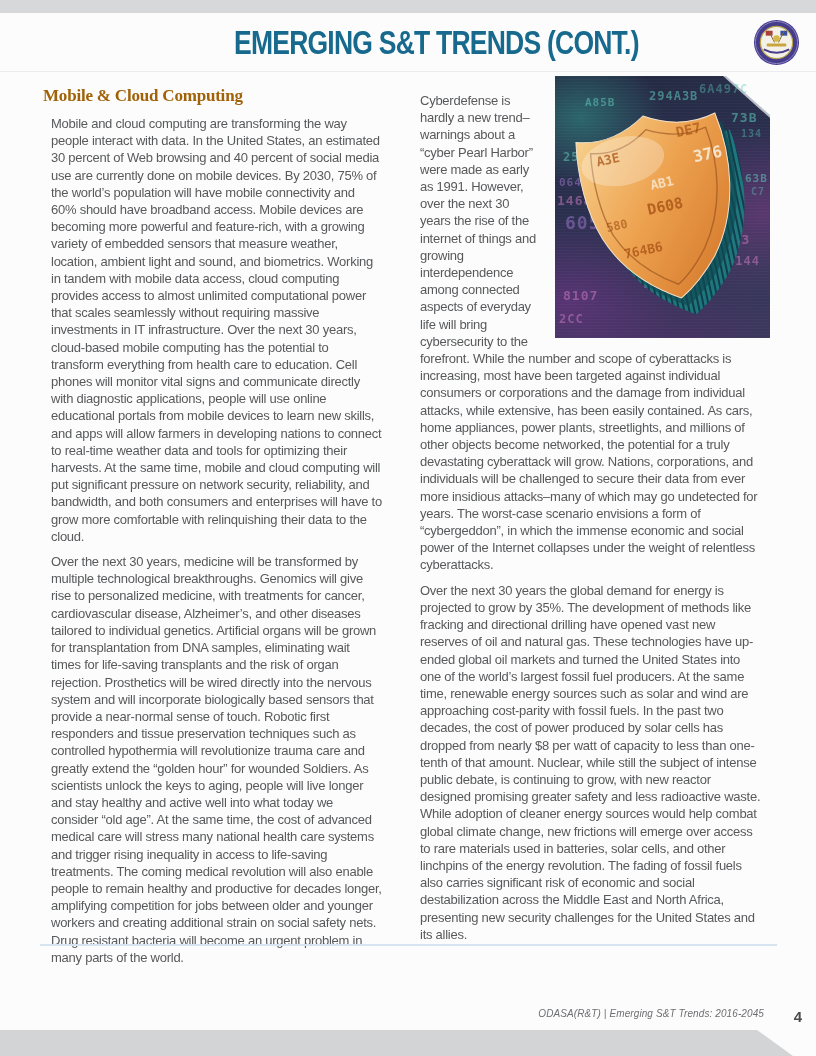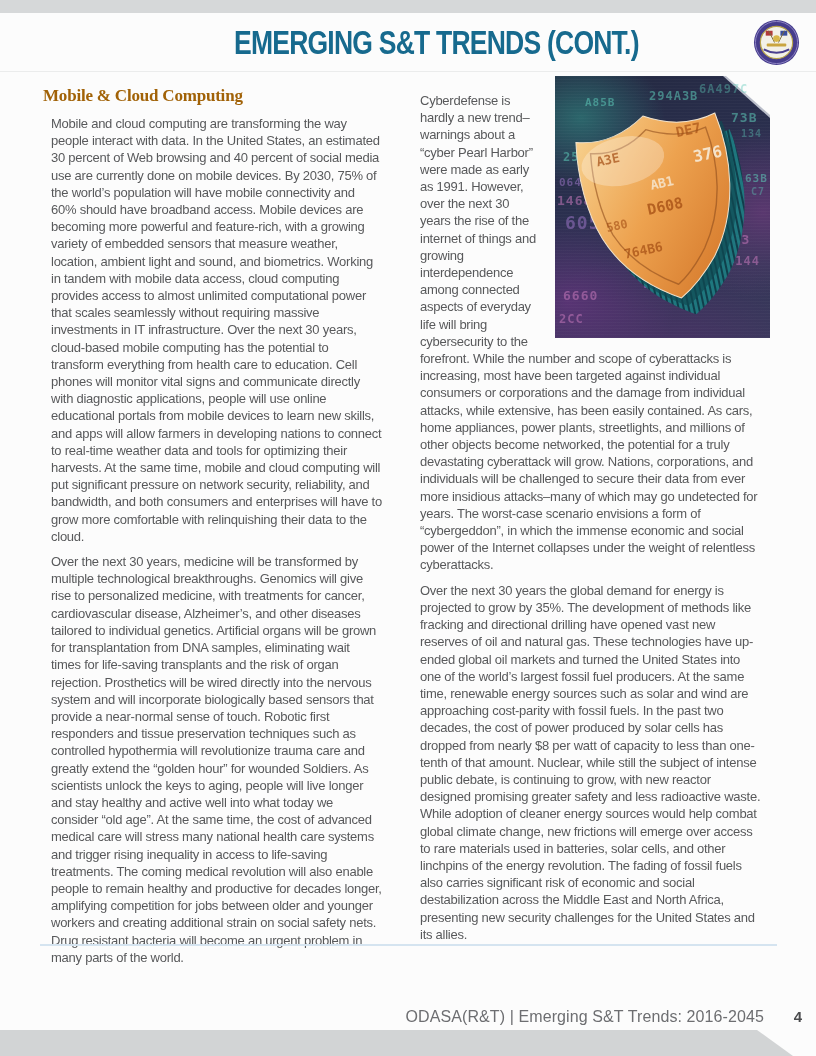--- a/index.html
+++ b/index.html
@@ -31,21 +31,21 @@
   .fold{position:absolute;top:0;right:0;width:47px;height:42px;
         background:#b9bdc9;clip-path:polygon(0 0,100% 0,100% 100%);}
   .fold::after{content:"";position:absolute;top:0;right:0;width:44px;height:39px;
         background:#fcfcfc;clip-path:polygon(0 0,100% 0,100% 100%);}
   .hex{position:absolute;font-family:"DejaVu Sans Mono",monospace;font-weight:bold;
        letter-spacing:1px;opacity:.55;z-index:1;}
   .t{color:#5ecab9}.p{color:#9a74c4}.k{color:#c678bb}
   .shield-svg{position:absolute;left:0;top:0;z-index:2;}
   
   .rule{position:absolute;left:40px;top:944px;width:737px;height:2px;background:#d5e4f0;}
-  .foot-text{position:absolute;top:1008px;right:52px;font-size:16px;color:#6d6e71;letter-spacing:.1px;}
+  .foot-text{position:absolute;top:1008px;right:52px;font-size:10px;color:#6d6e71;letter-spacing:.1px;font-style:italic;}
   .bottombar{position:absolute;bottom:0;left:0;width:793px;height:26px;background:#d2d4d5;
        clip-path:polygon(0 0,757px 0,793px 100%,0 100%);}
   .pagenum{position:absolute;top:1008px;right:14px;font-size:15px;font-weight:bold;color:#4b4c4e;}
 </style>
 </head>
 <body>
 
 <div class="page">
 
   <div class="topbar"></div>
@@ -85,21 +85,21 @@
           <span class="hex t" style="left:8px;top:74px;font-size:12px">25BE7</span>
           <span class="hex t" style="left:176px;top:34px;font-size:13px">73B</span>
           <span class="hex t" style="left:186px;top:52px;font-size:10px;opacity:.4">134</span>
           <span class="hex p" style="left:4px;top:100px;font-size:11px">064</span>
           <span class="hex k" style="left:2px;top:117px;font-size:13px">1468</span>
           <span class="hex p" style="left:10px;top:136px;font-size:18px">605</span>
           <span class="hex t" style="left:190px;top:96px;font-size:11px">63B</span>
           <span class="hex k" style="left:160px;top:156px;font-size:13px">EA53</span>
           <span class="hex k" style="left:172px;top:178px;font-size:12px">4144</span>
           <span class="hex p" style="left:88px;top:200px;font-size:13px">F2F4</span>
-          <span class="hex k" style="left:8px;top:212px;font-size:13px">6660</span>
+          <span class="hex k" style="left:8px;top:212px;font-size:13px">8107</span>
           <span class="hex k" style="left:4px;top:236px;font-size:12px">2CC</span>
           <span class="hex t" style="left:196px;top:110px;font-size:10px;opacity:.4">C7</span>
 
           <svg class="shield-svg" width="215" height="262" viewBox="0 0 215 262">
             <defs>
               <linearGradient id="gold" x1="0" y1="0" x2="1" y2="1">
                 <stop offset="0" stop-color="#f8d492"></stop>
                 <stop offset="0.45" stop-color="#eda24f"></stop>
                 <stop offset="1" stop-color="#cf6e22"></stop>
               </linearGradient>

